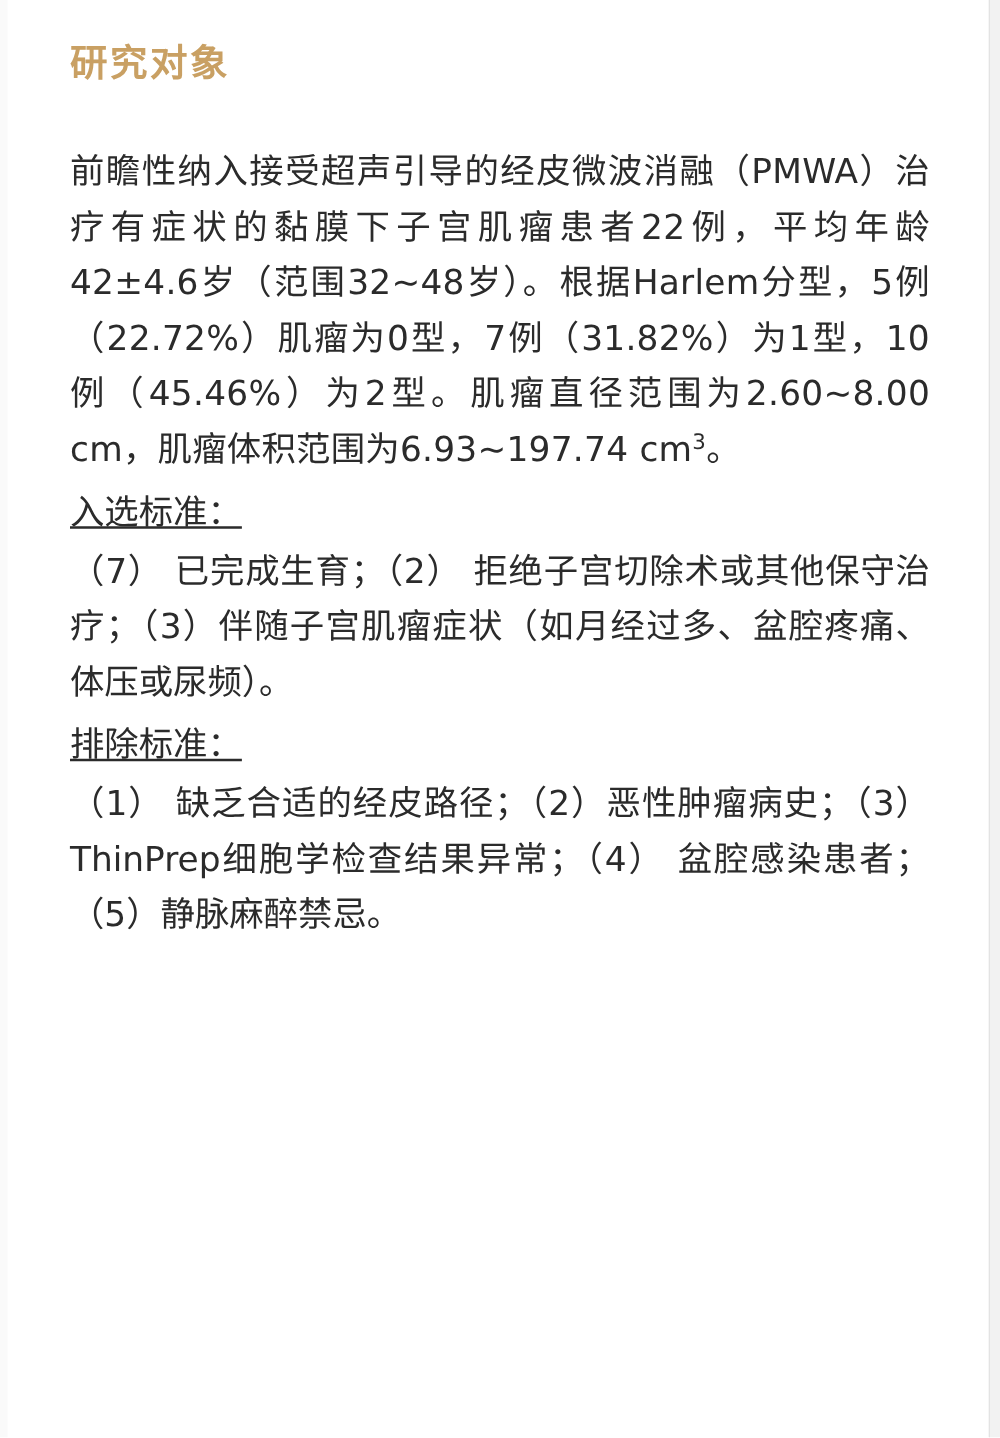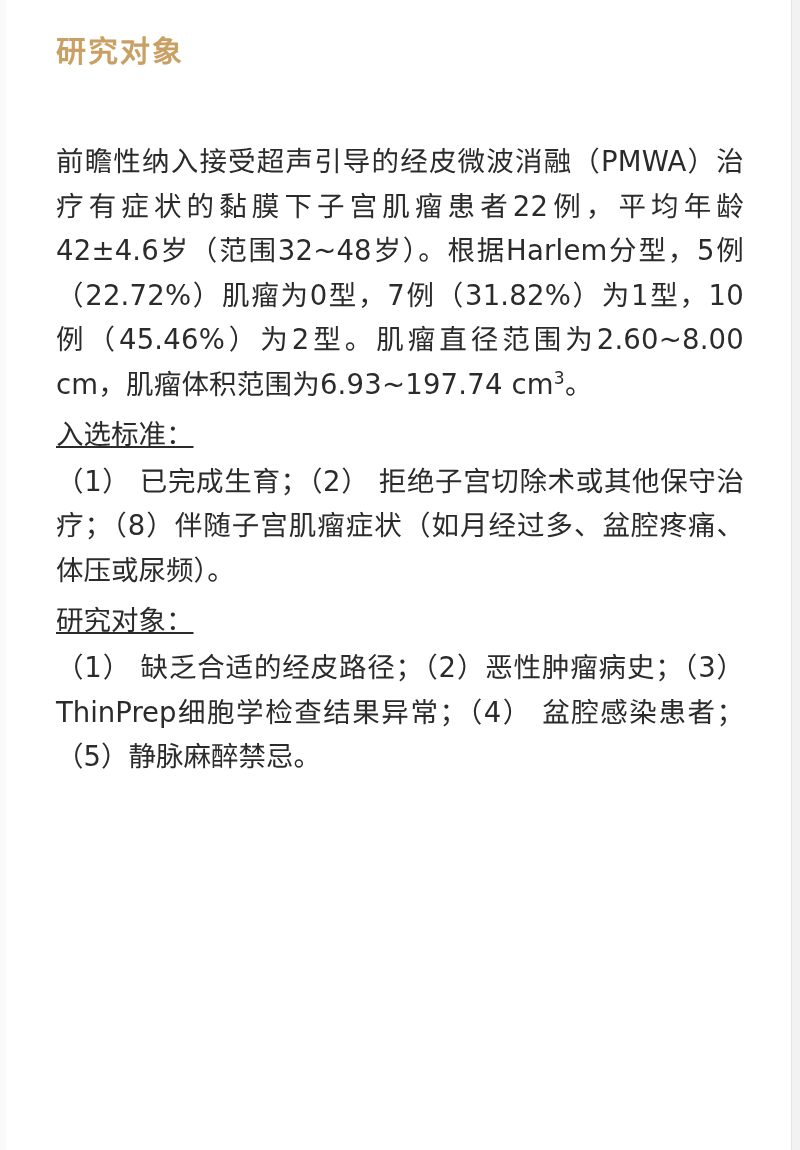--- a/index.html
+++ b/index.html
@@ -25,21 +25,21 @@
   .section-title {
     font-family: "Liberation Serif", "DejaVu Serif", serif;
     font-weight: bold;
     font-size: 30px;
     letter-spacing: 2px;
     color: #c9a063;
     margin: 12px 0 0 0;
     line-height: 1.3;
   }
   .body-block {
-    margin-top: 68px;
+    margin-top: 44px;
   }
   p.para {
     margin: 0 0 4px 0;
     font-size: 27.5px;
     line-height: 1.62;
     color: #2b2b2b;
     text-align: justify;
     text-justify: inter-character;
     text-align-last: left;
     font-family: "DejaVu Sans", "Liberation Sans", sans-serif;
@@ -96,23 +96,23 @@
 <div class="page">
 
   <h1 class="section-title">研究对象</h1>
 
   <div class="body-block">
 
     <p class="para first"><span>前瞻性纳入接受超声引导的经皮微波消融（PMWA）治疗有症状的黏膜下子宫肌瘤患者22例，平均年龄42±4.6岁（范围32~48岁）。根据Harlem分型，5例（22.72%）肌瘤为0型，7例（31.82%）为1型，10例（45.46%）为2型。肌瘤直径范围为2.60~8.00 cm，肌瘤体积范围为6.93~197.74 cm</span><sup>3</sup><span>。</span></p>
 
     <p class="label">入选标准：</p>
 
-    <p class="list">（1） 已完成生育；（2） 拒绝子宫切除术或其他保守治疗；（8）伴随子宫肌瘤症状（如月经过多、盆腔疼痛、体压或尿频）。</p>
+    <p class="list">（7） 已完成生育；（2） 拒绝子宫切除术或其他保守治疗；（3）伴随子宫肌瘤症状（如月经过多、盆腔疼痛、体压或尿频）。</p>
 
-    <p class="label">研究对象：</p>
+    <p class="label">排除标准：</p>
 
     <p class="list">（1） 缺乏合适的经皮路径；（2）恶性肿瘤病史；（3）ThinPrep细胞学检查结果异常；（4） 盆腔感染患者；（5）静脉麻醉禁忌。</p>
 
   </div>
 </div>
 
 <div class="edge-strip-left"></div>
 <div class="edge-strip"></div>
 
 </body></html>

